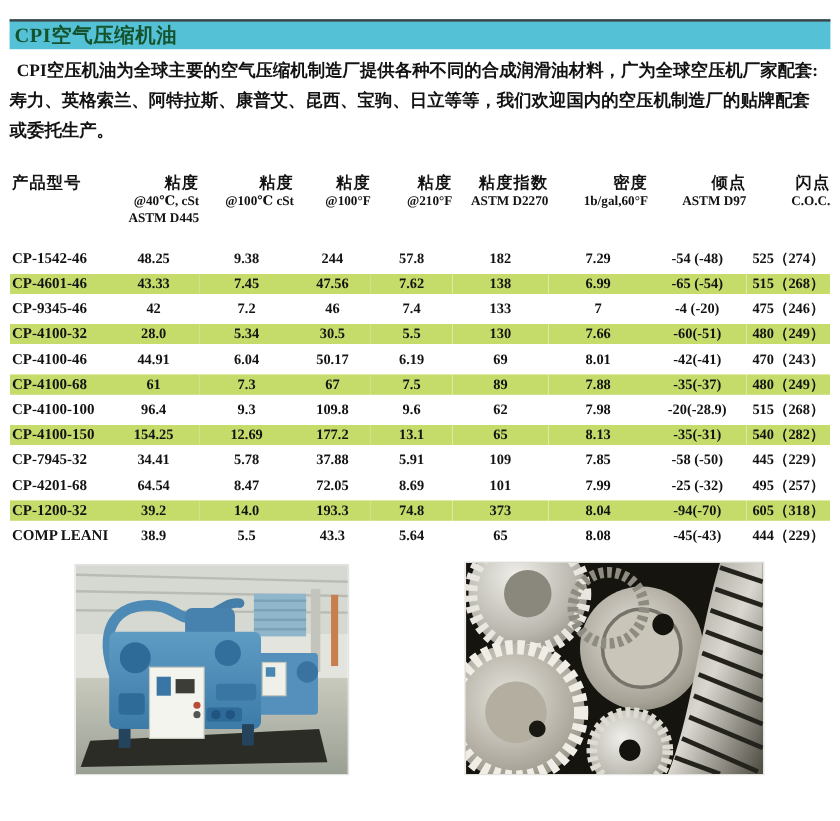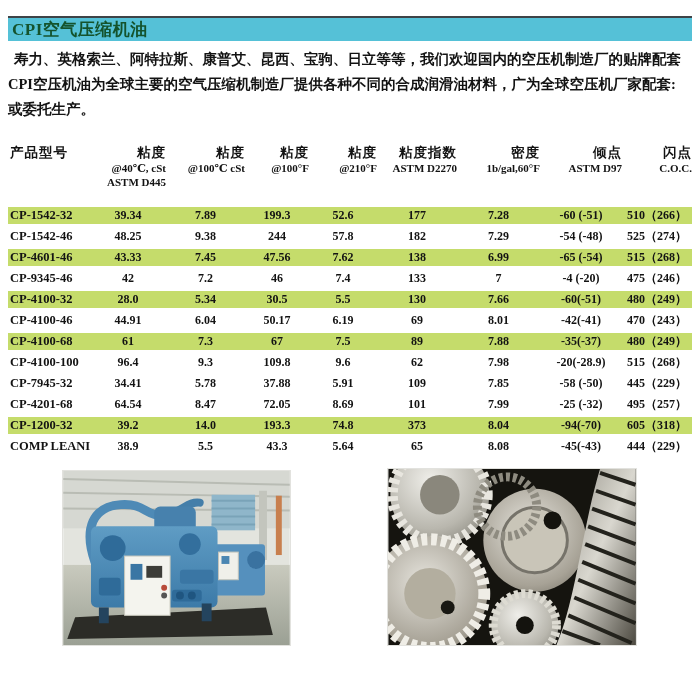--- a/index.html
+++ b/index.html
@@ -73,22 +73,22 @@
 </head>
 <body>
 
 <div class="content">
 
   <div class="title-bar">
     <span class="title">CPI空气压缩机油</span>
   </div>
 
   <div class="intro" id="intro">
+      <div class="iline">CPI空压机油为全球主要的空气压缩机制造厂提供各种不同的合成润滑油材料，广为全球空压机厂家配套:</div>
       <div class="iline">寿力、英格索兰、阿特拉斯、康普艾、昆西、宝驹、日立等等，我们欢迎国内的空压机制造厂的贴牌配套</div>
-      <div class="iline">CPI空压机油为全球主要的空气压缩机制造厂提供各种不同的合成润滑油材料，广为全球空压机厂家配套:</div>
       <div class="iline">或委托生产。</div>
     </div>
 
   <table class="specs">
     <colgroup>
       <col style="width:82px">
         <col style="width:76px">
         <col style="width:79px">
       <col style="width:64px">
         <col style="width:68px">
@@ -131,31 +131,20 @@
             <div class="h1">倾点</div>
             <div class="h2">ASTM D97</div>
           </th>
           <th class="c8">
             <div class="h1">闪点</div>
             <div class="h2">C.O.C.</div>
           </th>
         </tr>
     </thead>
     <tbody id="spec-body">
-        <tr class="hl">
-          <td class="c0">CP-1542-32</td>
-          <td class="c1">39.34</td>
-          <td class="c2">7.89</td>
-          <td class="c3">199.3</td>
-          <td class="c4">52.6</td>
-          <td class="c5">177</td>
-          <td class="c6">7.28</td>
-          <td class="c7">-60 (-51)</td>
-          <td class="c8">510（266）</td>
-        </tr>
         <tr>
           <td class="c0">CP-1542-46</td>
           <td class="c1">48.25</td>
           <td class="c2">9.38</td>
           <td class="c3">244</td>
           <td class="c4">57.8</td>
           <td class="c5">182</td>
           <td class="c6">7.29</td>
           <td class="c7">-54 (-48)</td>
           <td class="c8">525（274）</td>
@@ -218,20 +207,31 @@
         <tr>
           <td class="c0">CP-4100-100</td>
           <td class="c1">96.4</td>
           <td class="c2">9.3</td>
           <td class="c3">109.8</td>
           <td class="c4">9.6</td>
           <td class="c5">62</td>
           <td class="c6">7.98</td>
           <td class="c7">-20(-28.9)</td>
           <td class="c8">515（268）</td>
+        </tr>
+        <tr class="hl">
+          <td class="c0">CP-4100-150</td>
+          <td class="c1">154.25</td>
+          <td class="c2">12.69</td>
+          <td class="c3">177.2</td>
+          <td class="c4">13.1</td>
+          <td class="c5">65</td>
+          <td class="c6">8.13</td>
+          <td class="c7">-35(-31)</td>
+          <td class="c8">540（282）</td>
         </tr>
         <tr>
           <td class="c0">CP-7945-32</td>
           <td class="c1">34.41</td>
           <td class="c2">5.78</td>
           <td class="c3">37.88</td>
           <td class="c4">5.91</td>
           <td class="c5">109</td>
           <td class="c6">7.85</td>
           <td class="c7">-58 (-50)</td>

